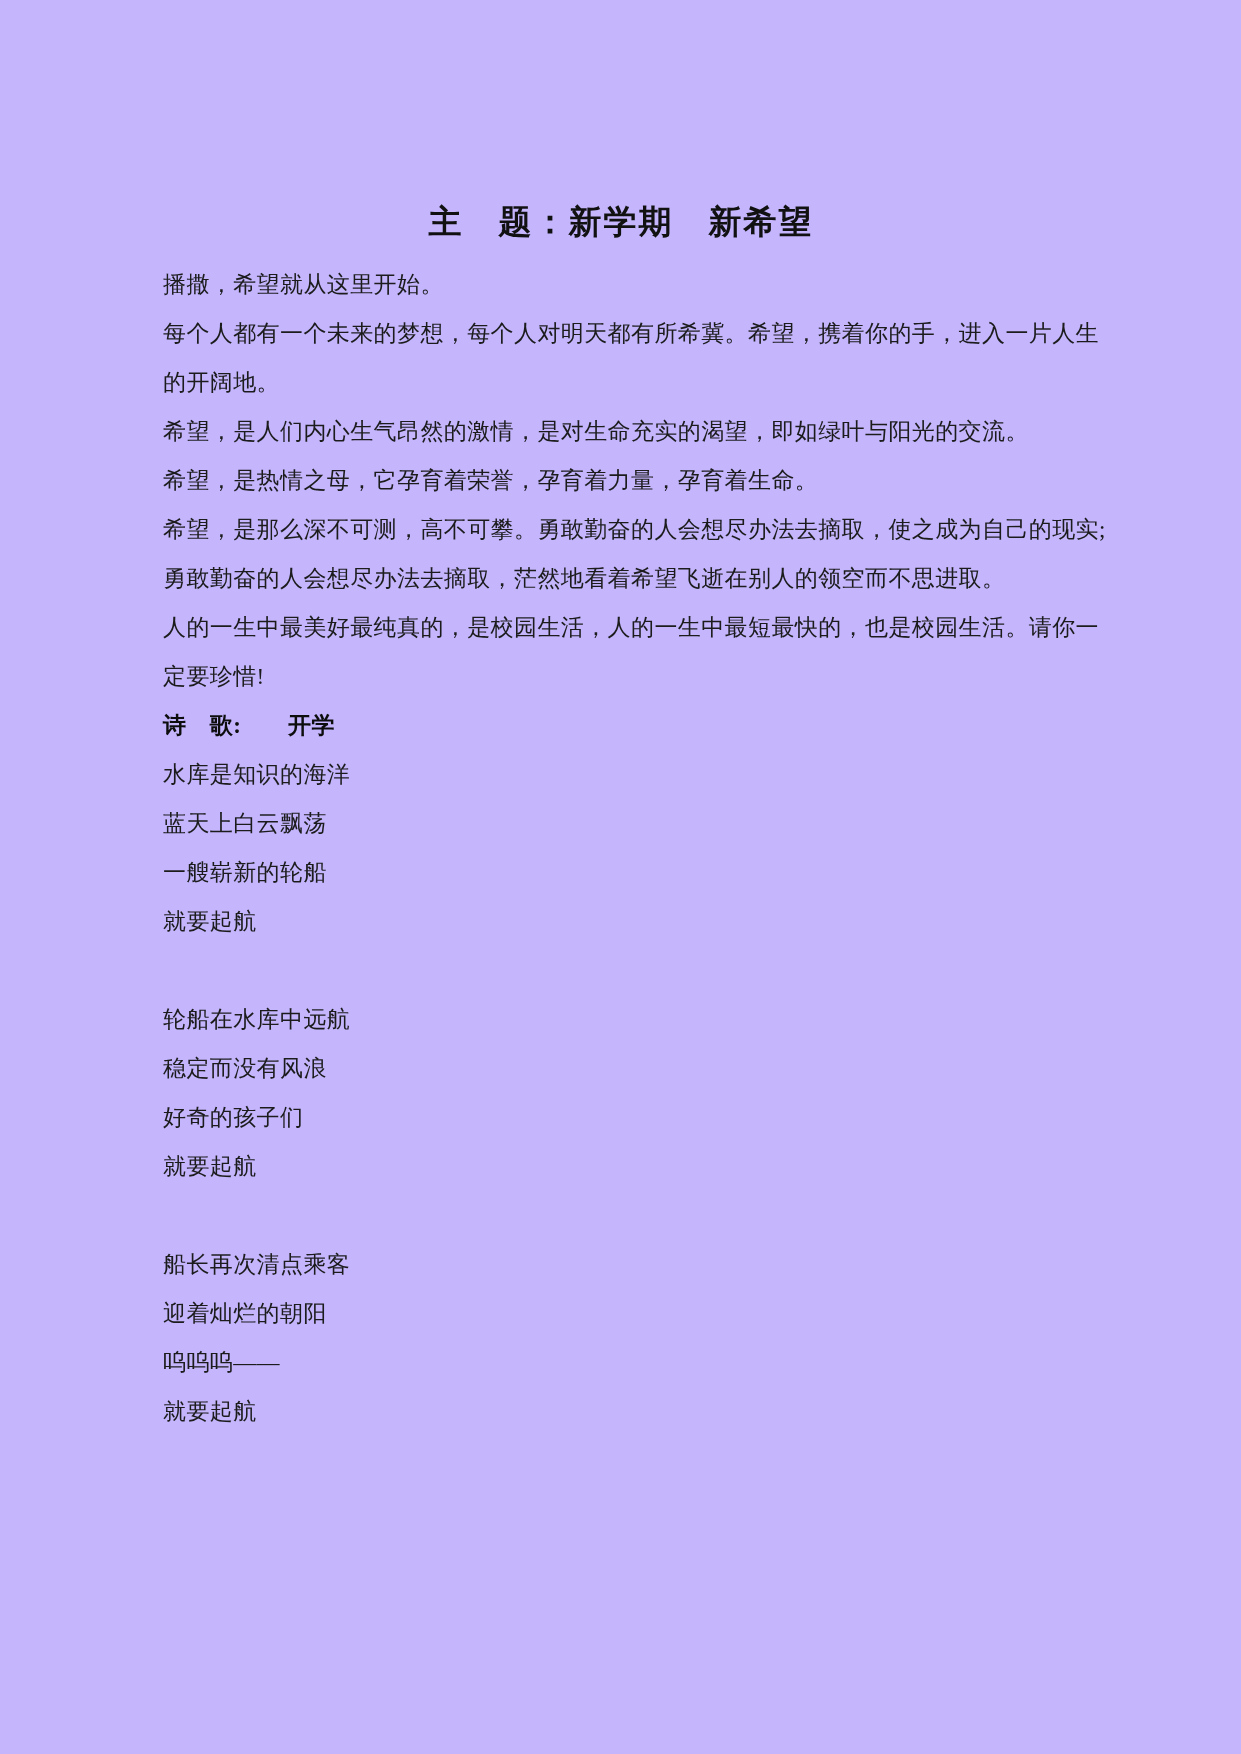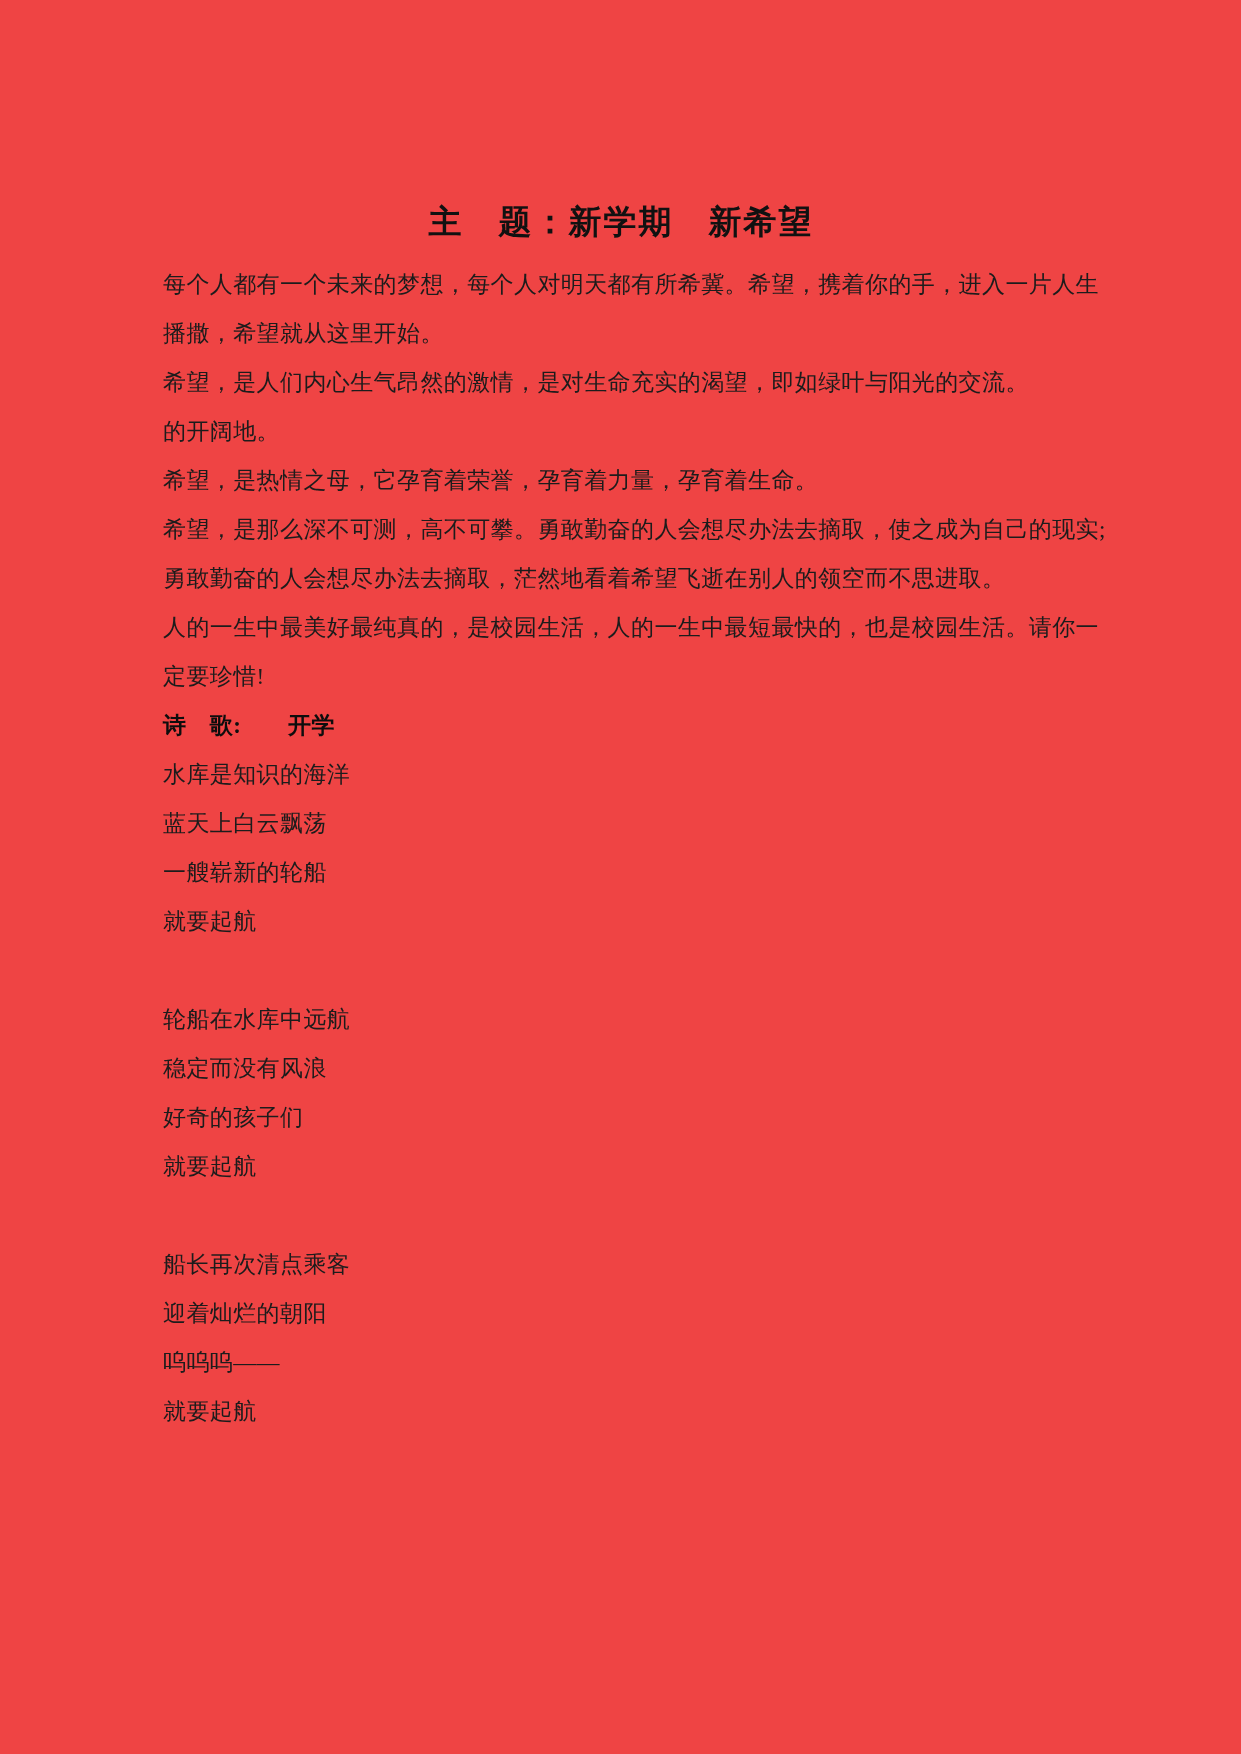--- a/index.html
+++ b/index.html
@@ -4,21 +4,21 @@
 <style>
   html, body {
     margin: 0;
     padding: 0;
     background: #ffffff;
   }
   .page {
     position: relative;
     width: 1241px;
     height: 1754px;
-    background: #ef4444;
+    background: #c4b5fd;
     overflow: hidden;
     font-family: "Liberation Serif", "DejaVu Serif", serif;
     color: #1c1c1c;
   }
   .content {
     position: absolute;
     left: 163px;
     top: 200px;
     width: 916px;
   }
@@ -51,24 +51,24 @@
     height: 49px;
   }
 </style>
 </head>
 <body>
 
 <div class="page">
   <div class="content">
     <h1 class="doc-title">主　题：新学期　新希望</h1>
     <div class="lines" id="doc-lines">
+        <div class="line">播撒，希望就从这里开始。</div>
         <div class="line">每个人都有一个未来的梦想，每个人对明天都有所希冀。希望，携着你的手，进入一片人生</div>
-        <div class="line">播撒，希望就从这里开始。</div>
+        <div class="line">的开阔地。</div>
         <div class="line">希望，是人们内心生气昂然的激情，是对生命充实的渴望，即如绿叶与阳光的交流。</div>
-        <div class="line">的开阔地。</div>
         <div class="line">希望，是热情之母，它孕育着荣誉，孕育着力量，孕育着生命。</div>
         <div class="line">希望，是那么深不可测，高不可攀。勇敢勤奋的人会想尽办法去摘取，使之成为自己的现实;</div>
         <div class="line">勇敢勤奋的人会想尽办法去摘取，茫然地看着希望飞逝在别人的领空而不思进取。</div>
         <div class="line">人的一生中最美好最纯真的，是校园生活，人的一生中最短最快的，也是校园生活。请你一</div>
         <div class="line">定要珍惜!</div>
         <div class="line"><b>诗　歌:　　开学</b></div>
         <div class="line">水库是知识的海洋</div>
         <div class="line">蓝天上白云飘荡</div>
         <div class="line">一艘崭新的轮船</div>
         <div class="line">就要起航</div>

